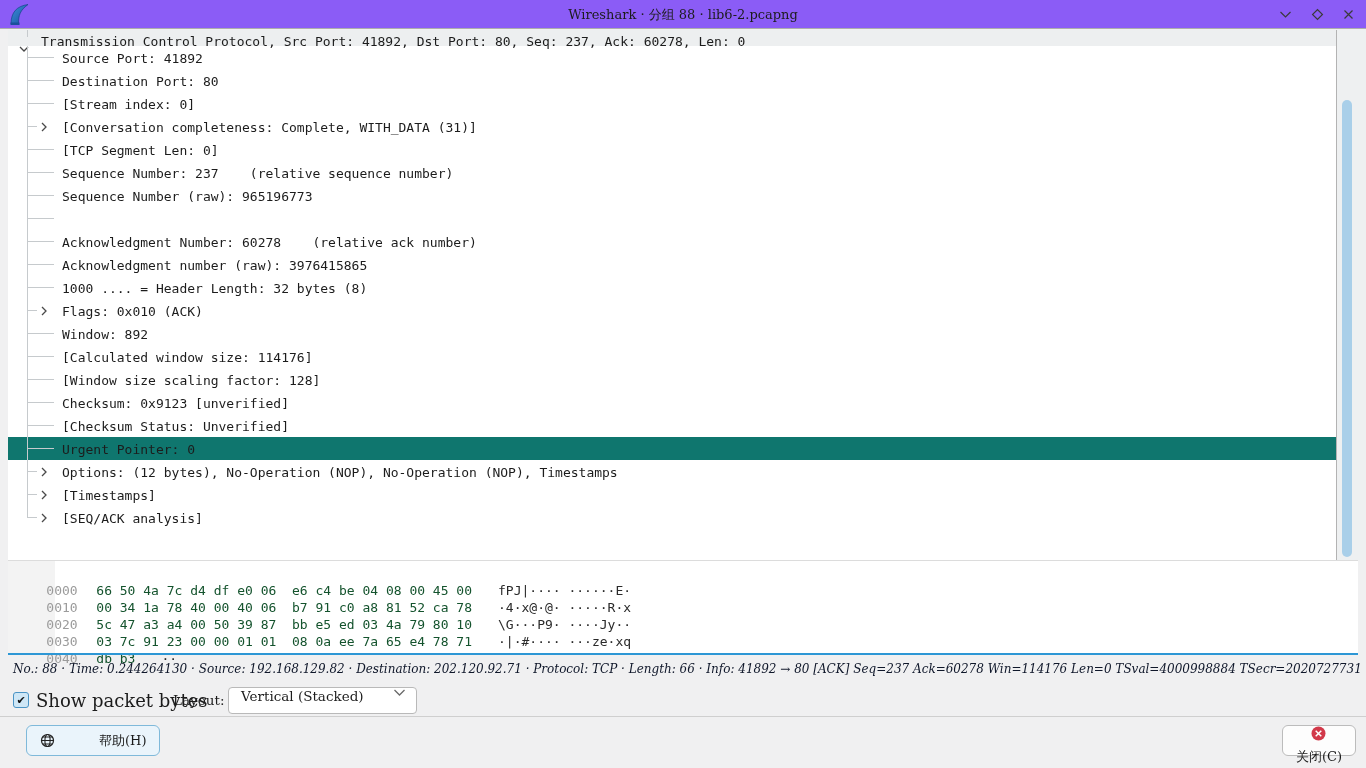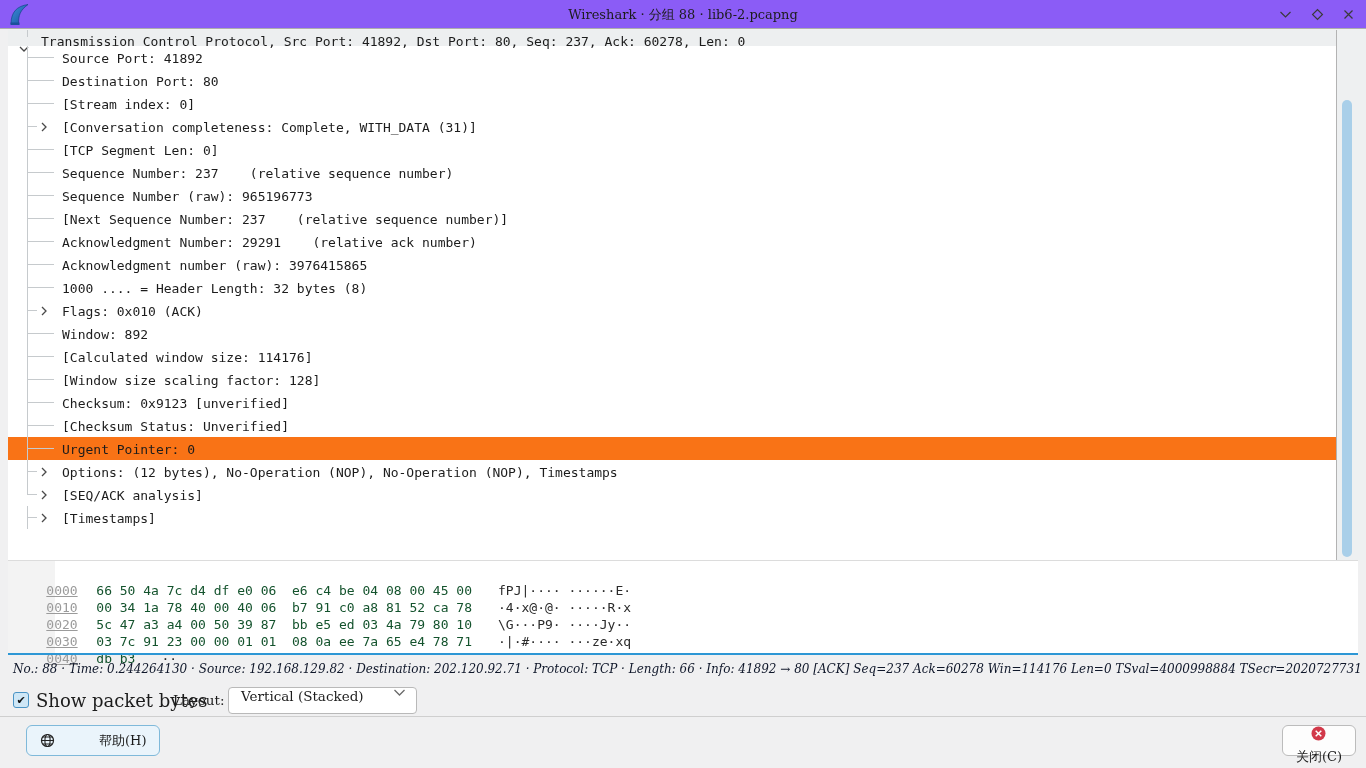--- a/index.html
+++ b/index.html
@@ -15,21 +15,21 @@
            text-align:center; font-size:13px; color:#1c1c1c; }
   .win-controls { position:absolute; right:12px; top:0; height:29px; display:flex;
                   align-items:center; gap:19px; }
   .win-controls span { display:flex; align-items:center; cursor:default; }
 
   
   .tree { position:absolute; left:8px; top:30px; width:1328px; height:530px; background:#ffffff;
           font-family:"DejaVu Sans Mono", monospace; font-size:13px; color:#1c1c1c; }
   .trow { position:relative; height:23px; }
   .trow.root { height:16px; background:#edeff0; }
-  .trow.selected { background:#f97316;text-decoration:underline; }
+  .trow.selected { background:#0f766e;text-decoration:underline; }
   .stub { position:absolute; left:19px; top:0; width:1px; height:7px; background:#c6cacd; }
   .gv { position:absolute; left:19px; top:0; width:1px; height:100%; background:#c6cacd; }
   .trow.last .gv { height:12px; }
   .gh { position:absolute; left:19px; top:11px; width:27px; height:1px; background:#c6cacd; }
   .trow.expandable .gh { width:10px; }
   .expander { position:absolute; left:31px; top:50%; transform:translateY(-50%); display:flex; }
   .trow.root .expander { left:11px; top:19px; }
   .tlabel { position:absolute; left:54px; top:50%; transform:translateY(-50%); white-space:pre; }
   .trow.root .tlabel { left:33px; top:calc(50% + 3px); }
 
@@ -38,21 +38,21 @@
   .scrollbar { position:absolute; left:1337px; top:30px; width:29px; height:530px; background:#eef0f1; }
   .thumb { position:absolute; left:5px; top:70px; width:10px; height:457px;
            border-radius:5px; background:#a9cfe9; }
 
   
   .hex { position:absolute; left:8px; top:560px; width:1350px; height:95px; background:#ffffff;
          border-top:1px solid #dcdcdc; font-family:"DejaVu Sans Mono", monospace; font-size:13px; }
   .gutterbg { position:absolute; left:0; top:0; width:47px; height:100%; background:#f3f3f3; }
   .hexrows { position:absolute; left:0; top:4px; width:100%; }
   .hrow { height:17px; line-height:17px; white-space:pre; }
-  .hoff { display:inline-block; width:47px; padding-left:7px; color:#9b9b9b;text-decoration:underline; }
+  .hoff { display:inline-block; width:47px; padding-left:7px; color:#9b9b9b; }
   .hbytes { margin-left:10px; color:#14532d; }
   .hascii { margin-left:26px; color:#2a2a2a; }
   .focusline { position:absolute; left:0; bottom:0; width:100%; height:2px; background:#2d97d5; }
 
   
   .statusline { position:absolute; left:13px; top:662px; font-style:italic; font-size:12px;
                 color:#0f172a; white-space:pre; }
 
   
   .checkbox { position:absolute; left:13px; top:692px; width:16px; height:16px;
@@ -164,26 +164,25 @@
     <span class="tlabel">Sequence Number: 237    (relative sequence number)</span>
   </div>
         <div class="trow">
     <span class="gv"></span>
     <span class="gh"></span>
     <span class="tlabel">Sequence Number (raw): 965196773</span>
   </div>
         <div class="trow">
     <span class="gv"></span>
     <span class="gh"></span>
-    <span class="tlabel">[Next Sequence Number: 237    (relative sequence number)]</span>
-  </div>
-        <div class="trow">
-    <span class="gv"></span>
-    <span class="gh"></span>
-    <span class="tlabel">Acknowledgment Number: 29291    (relative ack number)</span>
+  </div>
+        <div class="trow">
+    <span class="gv"></span>
+    <span class="gh"></span>
+    <span class="tlabel">Acknowledgment Number: 60278    (relative ack number)</span>
   </div>
         <div class="trow">
     <span class="gv"></span>
     <span class="gh"></span>
     <span class="tlabel">Acknowledgment number (raw): 3976415865</span>
   </div>
         <div class="trow">
     <span class="gv"></span>
     <span class="gh"></span>
     <span class="tlabel">1000 .... = Header Length: 32 bytes (8)</span>
@@ -231,34 +230,34 @@
         <div class="trow expandable">
     <span class="gv"></span>
     <span class="gh"></span>
     <span class="tlabel">Options: (12 bytes), No-Operation (NOP), No-Operation (NOP), Timestamps</span>
   <span class="expander">
             <svg width="10" height="10" viewBox="0 0 10 10">
               <polyline points="3,1 7,5 3,9" fill="none" stroke="#4a4a4a" stroke-width="1.3"></polyline>
             </svg>
           </span>
         </div>
+        <div class="trow expandable">
+    <span class="gv"></span>
+    <span class="gh"></span>
+    <span class="tlabel">[Timestamps]</span>
+  <span class="expander">
+            <svg width="10" height="10" viewBox="0 0 10 10">
+              <polyline points="3,1 7,5 3,9" fill="none" stroke="#4a4a4a" stroke-width="1.3"></polyline>
+            </svg>
+          </span>
+        </div>
         <div class="trow expandable last">
     <span class="gv"></span>
     <span class="gh"></span>
     <span class="tlabel">[SEQ/ACK analysis]</span>
-  <span class="expander">
-            <svg width="10" height="10" viewBox="0 0 10 10">
-              <polyline points="3,1 7,5 3,9" fill="none" stroke="#4a4a4a" stroke-width="1.3"></polyline>
-            </svg>
-          </span>
-        </div>
-        <div class="trow expandable">
-    <span class="gv"></span>
-    <span class="gh"></span>
-    <span class="tlabel">[Timestamps]</span>
   <span class="expander">
             <svg width="10" height="10" viewBox="0 0 10 10">
               <polyline points="3,1 7,5 3,9" fill="none" stroke="#4a4a4a" stroke-width="1.3"></polyline>
             </svg>
           </span>
         </div>
       </div>
   </div>
   <div class="vsep"></div>
   <div class="scrollbar">

